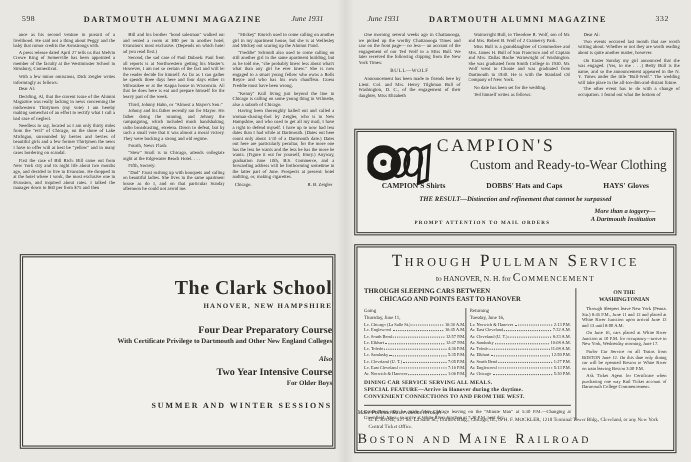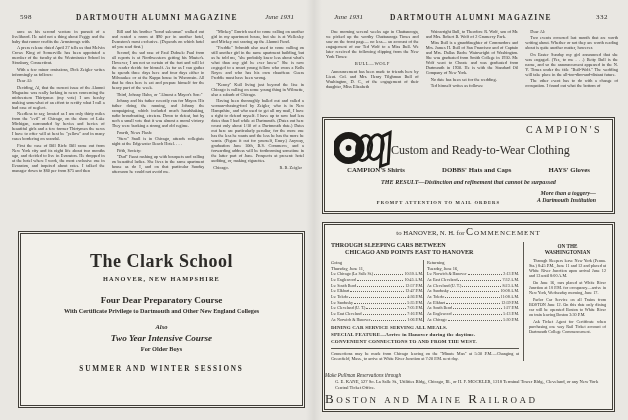--- a/index.html
+++ b/index.html
@@ -34,36 +34,36 @@
   .colwrap{flex:1;min-width:0;overflow:hidden;}
   .para{margin:0 0 1.5px;font-size:4.3px;line-height:1.16;text-align:justify;
     text-indent:5px;word-spacing:.2px;}
   .cliphead{text-align:center;font-size:4.6px;letter-spacing:.6px;margin:2.5px 0;}
   .sigrow{display:flex;justify-content:space-between;font-size:4.3px;padding:0 2px;margin-top:1px;}
 
   
   .adbox{position:absolute;border:3px double #413e38;background:#f2f0ea;box-sizing:border-box;}
 
   
-  .clark{left:18px;top:231px;width:287px;height:177px;text-align:center;}
+  .clark{left:18px;top:231px;width:287px;height:177px;text-align:right;}
   .clark-title{margin-top:17px;font-size:18px;font-weight:bold;letter-spacing:.5px;}
   .clark-loc{margin-top:3px;font-size:6.3px;font-weight:bold;letter-spacing:1.2px;}
   .clark-c1{margin-top:13px;font-size:9.2px;font-weight:bold;}
   .clark-cert{margin-top:2px;font-size:6.2px;font-weight:bold;}
   .clark-also{margin-top:9px;font-size:6.5px;font-style:italic;font-weight:bold;}
-  .clark-c2{margin-top:3px;font-size:9.2px;font-weight:bold;font-style:italic;}
+  .clark-c2{margin-top:3px;font-size:9.2px;font-weight:bold;}
   .clark-older{margin-top:2px;font-size:6.3px;font-weight:bold;}
   .clark-sess{margin-top:13px;font-size:7.2px;font-weight:bold;letter-spacing:1.8px;}
 
   
   .campion{left:8px;top:117px;width:293px;height:97px;}
   .campion-logo{position:absolute;left:9px;top:6px;width:62px;height:44px;}
-  .campion-name{position:absolute;left:72px;right:10px;top:4px;text-align:right;
-    font-size:10px;letter-spacing:2.5px;}
-  .campion-tag{position:absolute;left:66px;right:6px;top:23px;text-align:left;font-size:12px;}
+  .campion-name{position:absolute;left:72px;right:10px;top:4px;text-align:left;
+    font-size:16px;letter-spacing:2.5px;}
+  .campion-tag{position:absolute;left:66px;right:6px;top:23px;text-align:right;font-size:12px;}
   .campion-brands{position:absolute;left:22px;right:22px;top:46px;display:flex;
     justify-content:space-between;font-size:6.8px;font-weight:bold;}
   .campion-result{position:absolute;left:0;right:0;top:59px;text-align:center;
     font-size:6.1px;font-style:italic;font-weight:bold;}
   .campion-motto{position:absolute;right:16px;top:70px;text-align:right;font-size:5.9px;
     font-style:italic;font-weight:bold;line-height:1.25;}
   .campion-mail{position:absolute;left:0;right:60px;bottom:6px;text-align:center;
     font-size:4.6px;font-weight:bold;letter-spacing:1.1px;}
 
   
@@ -209,20 +209,21 @@
         </div>
       <div class="campion-result">THE RESULT—Distinction and refinement that cannot be surpassed</div>
       <div class="campion-motto">
         <div>More than a toggery—</div>
         <div>A Dartmouth Institution</div>
       </div>
       <div class="campion-mail">PROMPT ATTENTION TO MAIL ORDERS</div>
     </div>
 
     <div class="adbox pullman">
+      <div class="pull-title">Through Pullman Service</div>
       <div class="pull-sub">
         <span>to HANOVER, N. H. for</span>
         <span class="commence">Commencement</span>
       </div>
       <div class="pull-cols">
         <div class="pull-left">
           <div class="sched-head">
             <div>THROUGH SLEEPING CARS BETWEEN</div>
             <div class="l2">CHICAGO AND POINTS EAST TO HANOVER</div>
           </div>

